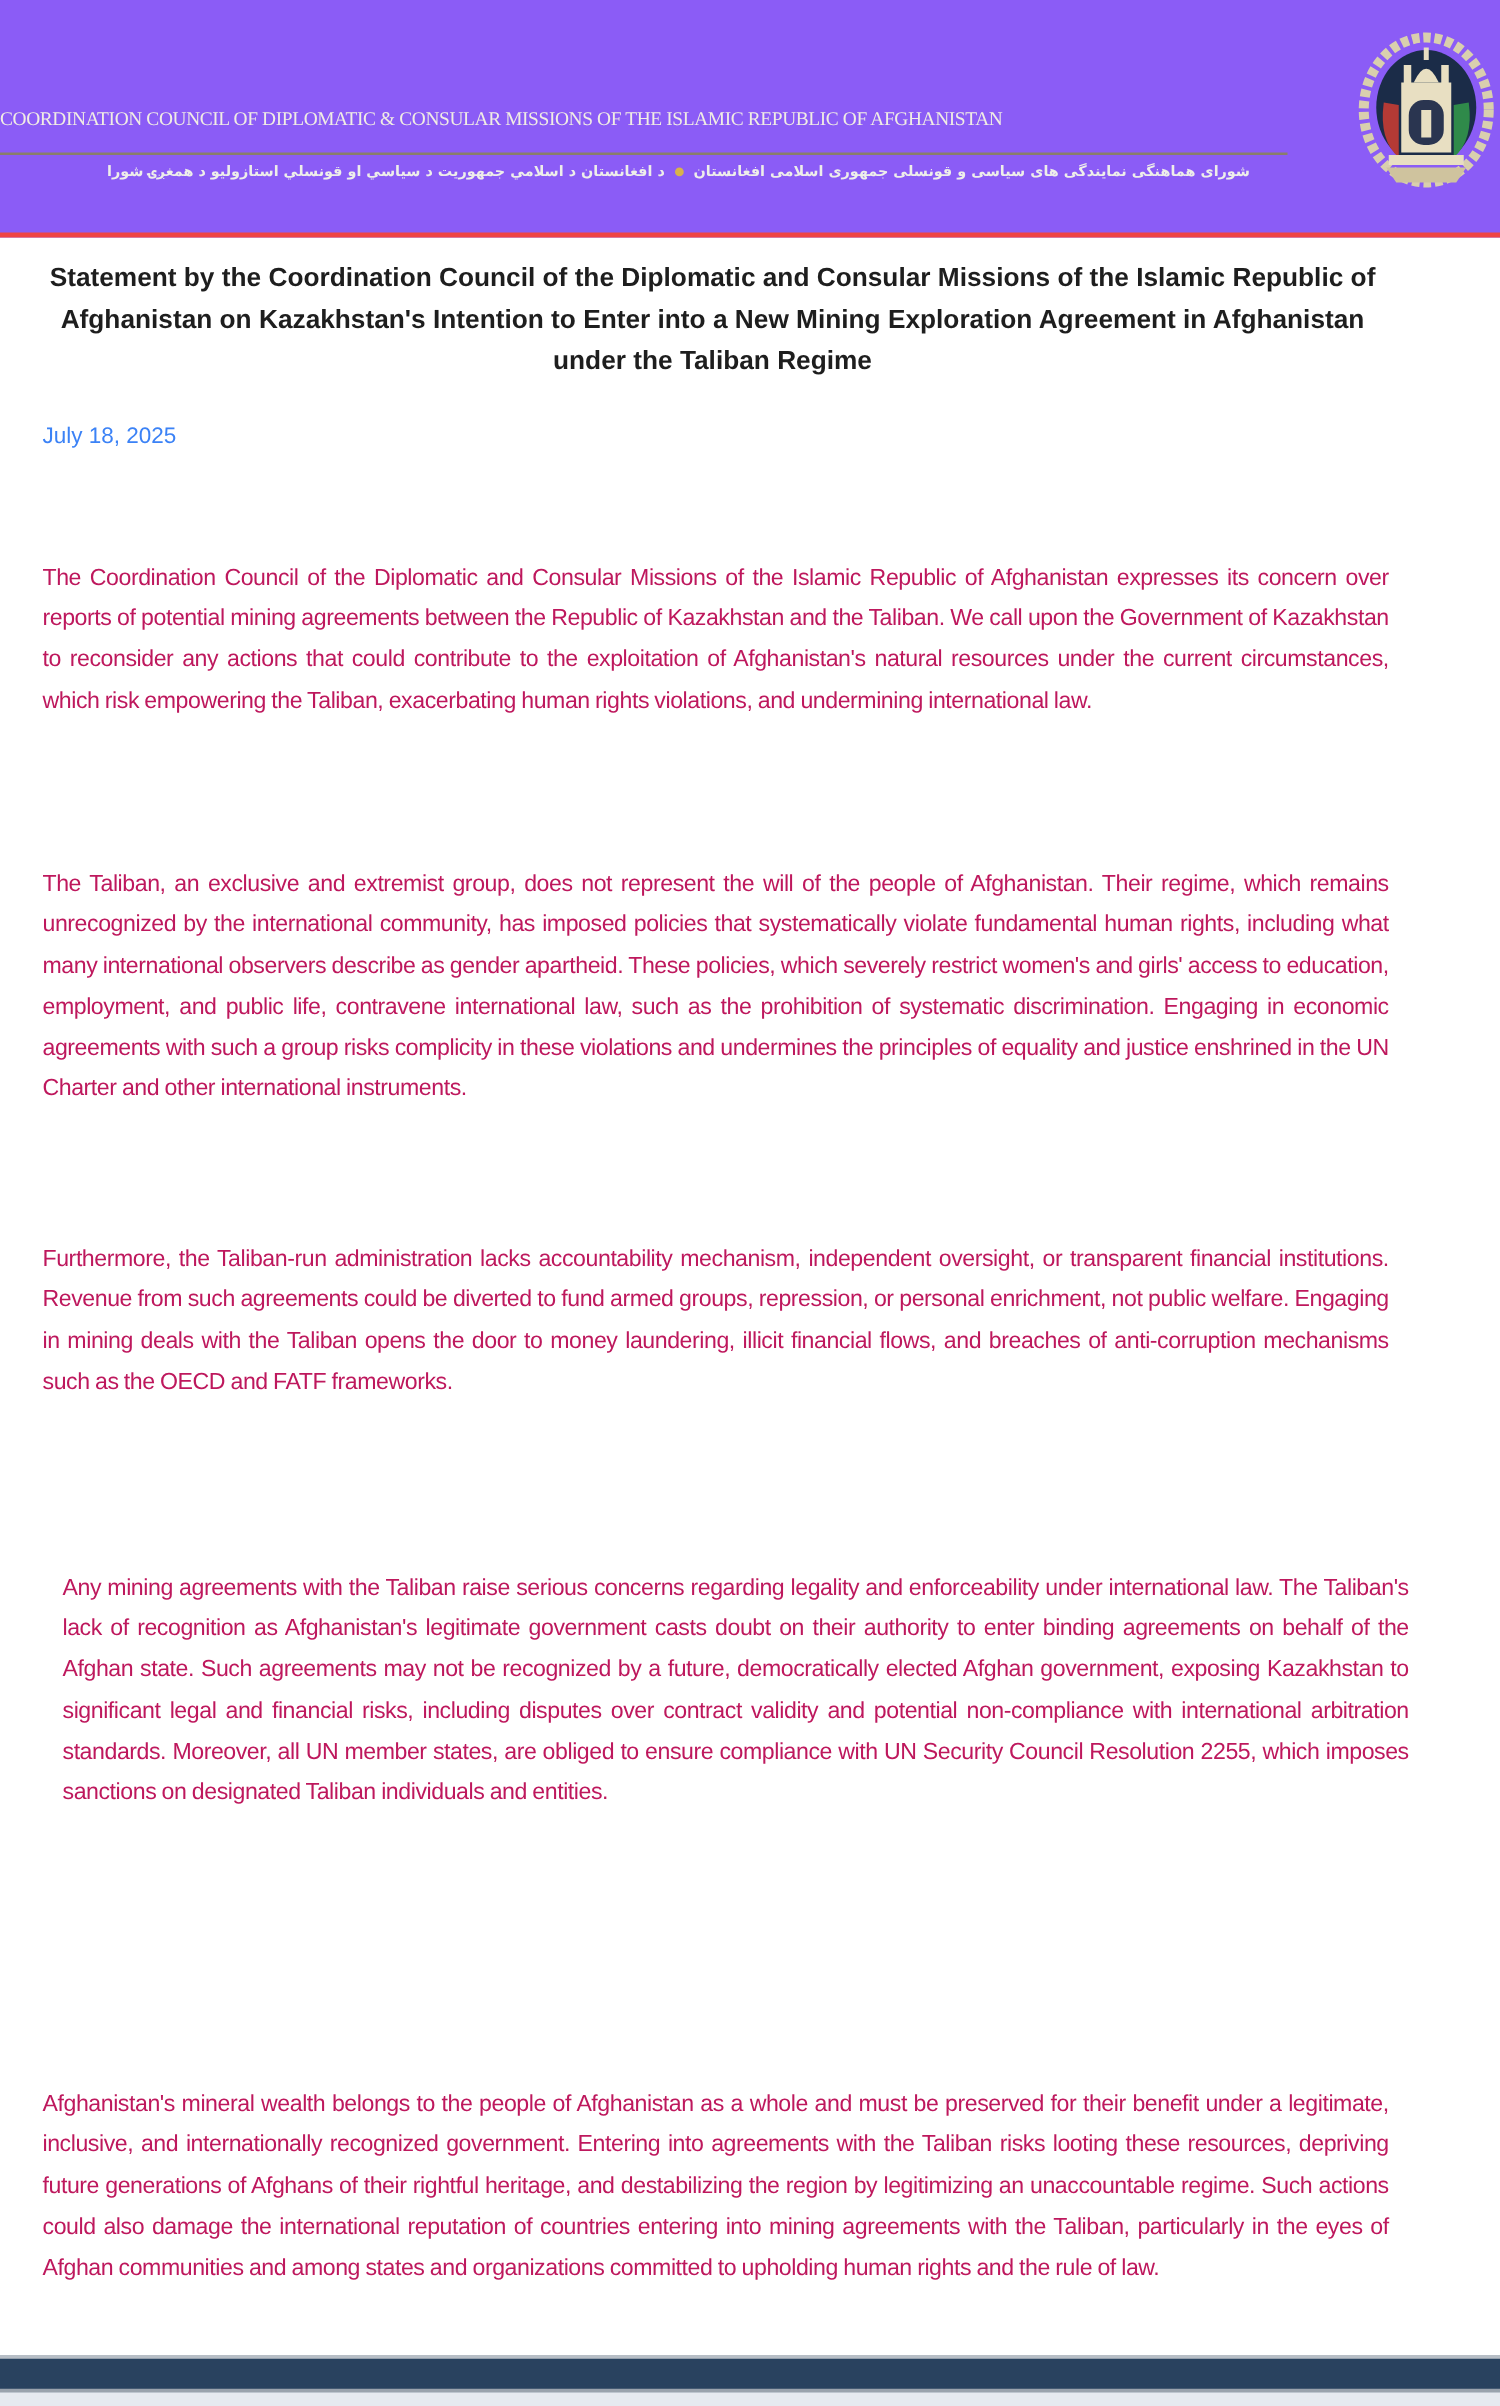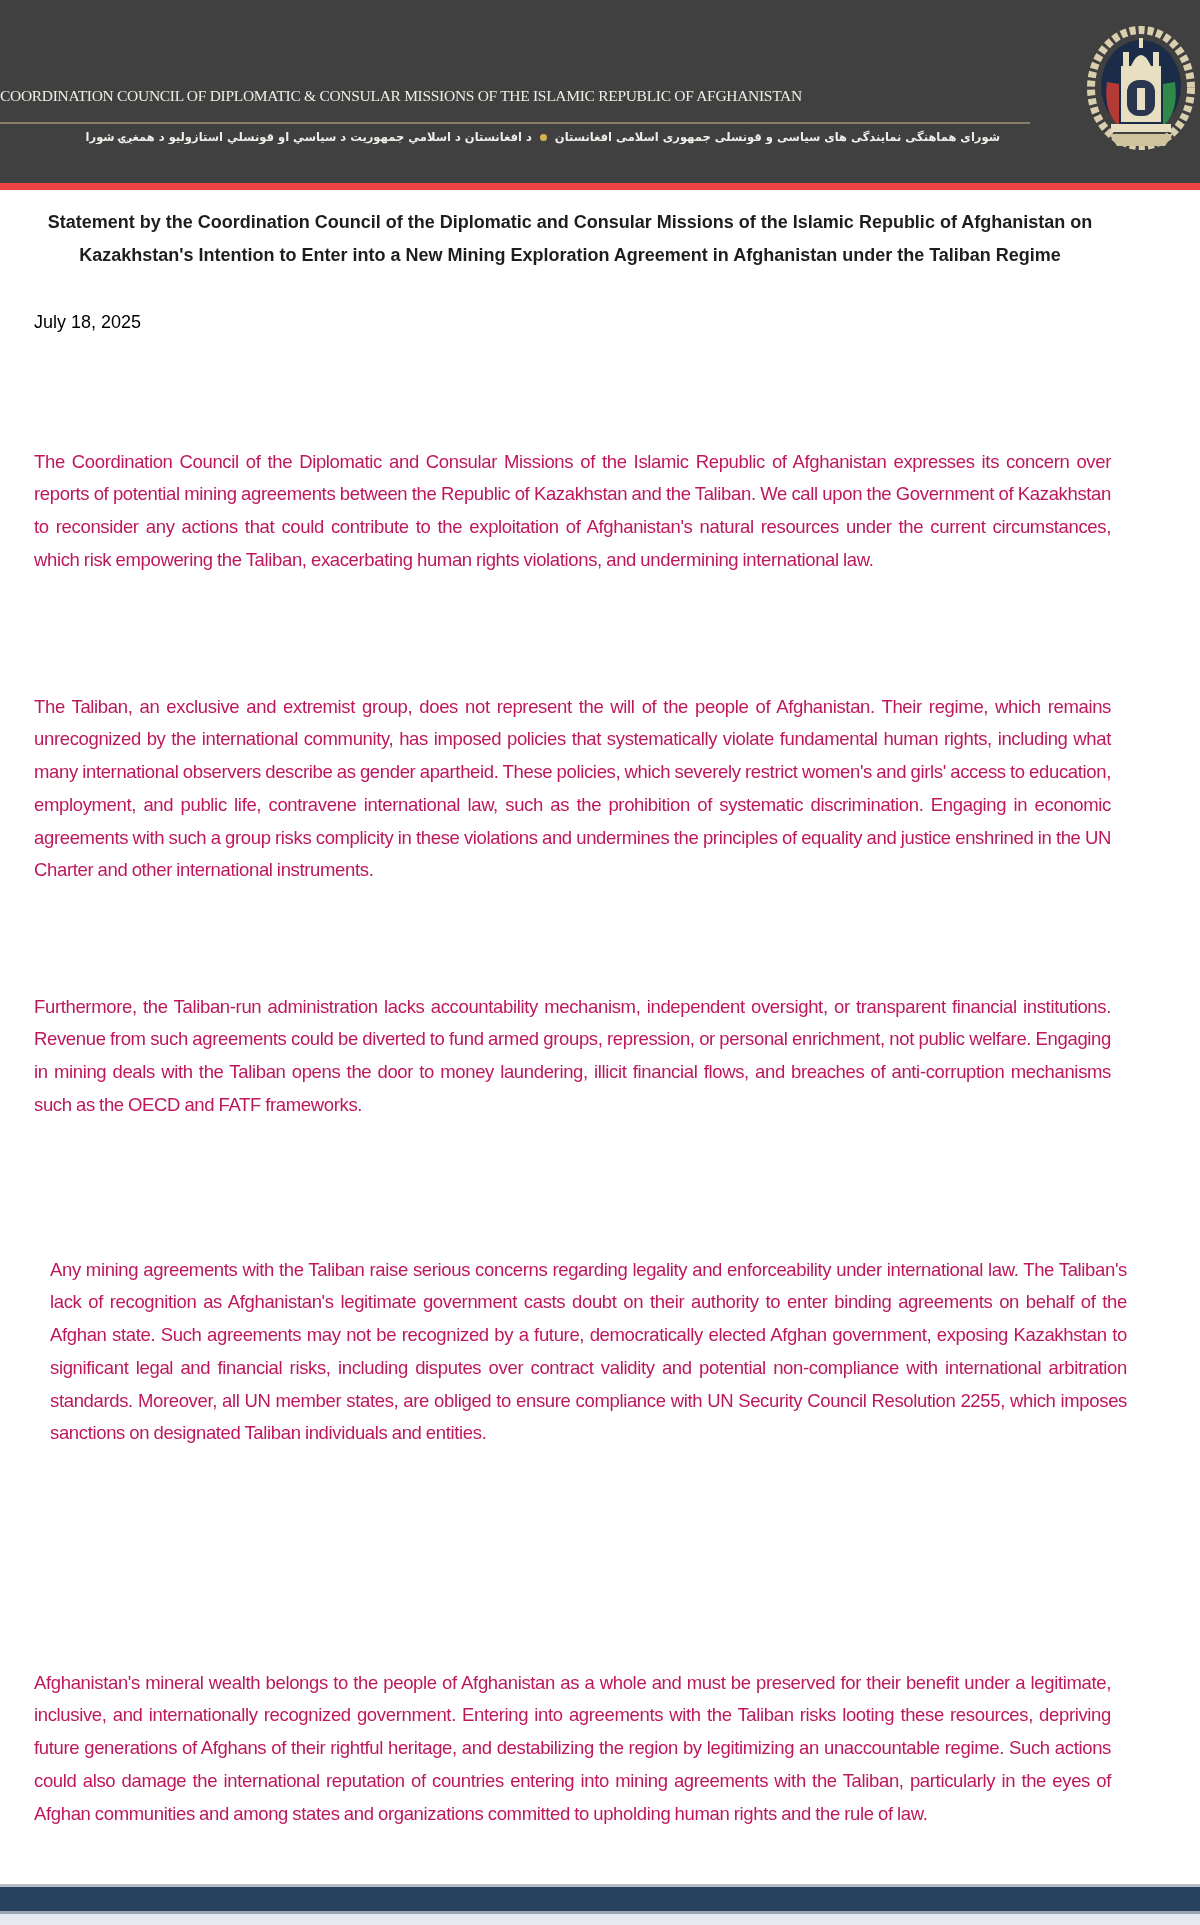--- a/index.html
+++ b/index.html
@@ -1,24 +1,24 @@
 <!DOCTYPE html>
 <html><head>
 <meta charset="utf-8">
 <style>
   html, body { margin: 0; padding: 0; }
   body { width: 1200px; height: 1925px; background: #ffffff; position: relative; overflow: hidden; font-family: "Liberation Sans", sans-serif; }
-  .header { position: absolute; left: 0; top: 0; width: 1200px; height: 190px; background: #404040; border-bottom: 7px solid #ef4444; box-sizing: border-box; }
+  .header { position: absolute; left: 0; top: 0; width: 1200px; height: 190px; background: #8b5cf6; border-bottom: 4px solid #ef4444; box-sizing: border-box; }
   .header .en-title { position: absolute; left: 0; top: 87px; font-family: "Liberation Serif", serif; font-size: 15.5px; color: #f1ede4; letter-spacing: -0.3px; white-space: nowrap; }
   .header .rule { position: absolute; left: 0; top: 122px; width: 1030px; height: 2px; background: #8a7e6a; }
   .header .fa-title { position: absolute; left: 0; top: 130px; width: 1000px; direction: rtl; font-family: "DejaVu Sans", sans-serif; font-size: 11.5px; font-weight: bold; color: #eeeeea; white-space: nowrap; overflow: hidden; }
   .header .fa-title .dot { display: inline-block; width: 7px; height: 7px; border-radius: 50%; background: #d8b24a; margin: 0 8px; vertical-align: middle; }
   .emblem { position: absolute; left: 1085px; top: 22px; width: 112px; height: 135px; }
-  .title { position: absolute; left: 30px; top: 206px; width: 1080px; text-align: center; font-family: "Liberation Sans", sans-serif; font-weight: bold; font-size: 18px; line-height: 33px; color: #1e1e1e; }
-  .date { position: absolute; left: 34px; top: 312px; font-size: 18px; color: #000000; }
+  .title { position: absolute; left: 30px; top: 206px; width: 1080px; text-align: center; font-family: "Liberation Sans", sans-serif; font-weight: bold; font-size: 21px; line-height: 33px; color: #1e1e1e; }
+  .date { position: absolute; left: 34px; top: 338px; font-size: 18px; color: #3b82f6; }
   .para { position: absolute; left: 34px; width: 1077px; font-size: 18.5px; line-height: 32.8px; color: #be185d; text-align: justify; letter-spacing: -0.35px; word-spacing: -0.5px; }
   .p1 { top: 427px; }
   .p2 { top: 672px; }
   .p3 { top: 972px; }
   .p4 { top: 1235px; margin-left: 16px; }
   .p5 { top: 1648px; }
   .footer-bar { position: absolute; left: 0; top: 1884px; width: 1200px; height: 30px; background: #29425f; border-top: 3px solid #b7bec6; border-bottom: 3px solid #9aa3ad; box-sizing: border-box; }
   .footer-bottom { position: absolute; left: 0; top: 1914px; width: 1200px; height: 11px; background: #e6eaf0; }
 </style>
 </head>

